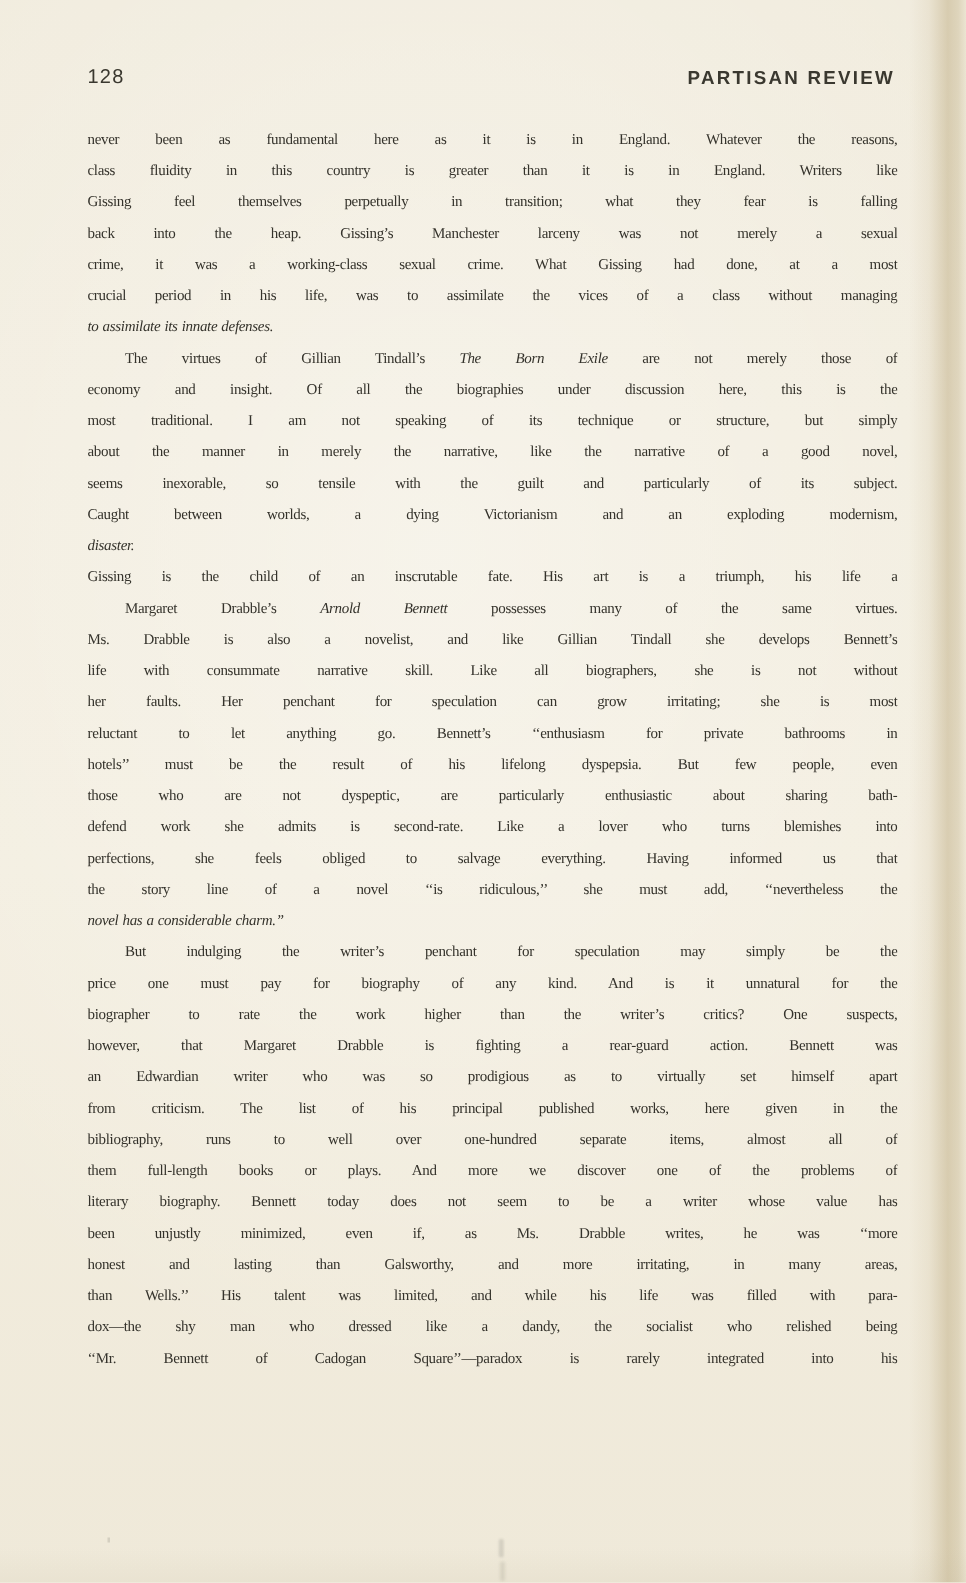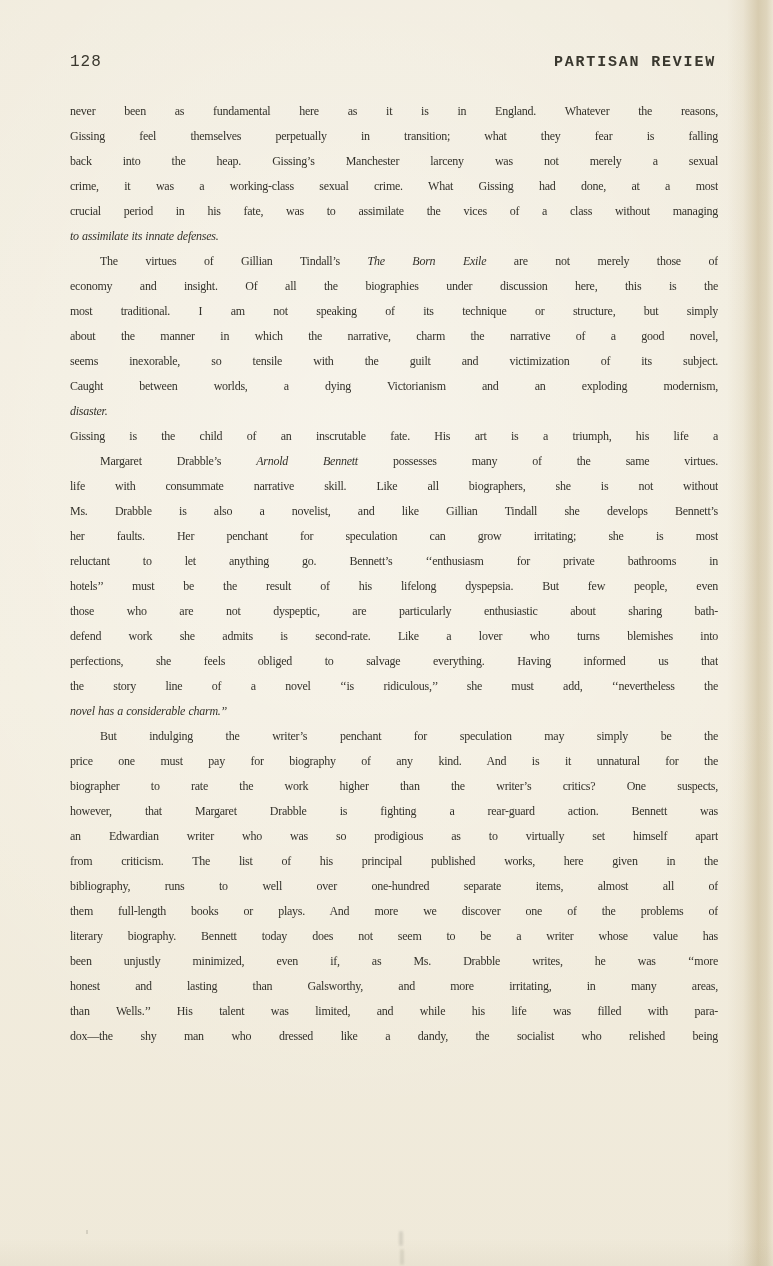--- a/index.html
+++ b/index.html
@@ -42,21 +42,21 @@
     pointer-events: none;
   }
   .header {
     position: absolute;
     top: 53px;
     left: 70px;
     width: 646px;
     display: flex;
     justify-content: space-between;
     align-items: center;
-    font-family: Liberation Mono, monospace;
+    font-family: Liberation Sans, sans-serif;
     color: #3a382f;
   }
   .page-number {
     font-size: 16px;
     letter-spacing: 1px;
   }
   .journal-title {
     font-size: 15px;
     font-weight: bold;
     letter-spacing: 1.8px;
@@ -119,36 +119,37 @@
 
 <div class="page">
 
   <div class="header">
     <span class="page-number">128</span>
     <span class="journal-title">PARTISAN REVIEW</span>
   </div>
 
   <div class="article">
       <div class="line"><span>never been as fundamental here as it is in England. Whatever the reasons,</span></div>
+      <div class="line"><span>class fluidity in this country is greater than it is in England. Writers like</span></div>
       <div class="line"><span>Gissing feel themselves perpetually in transition; what they fear is falling</span></div>
       <div class="line"><span>back into the heap. Gissing’s Manchester larceny was not merely a sexual</span></div>
       <div class="line"><span>crime, it was a working-class sexual crime. What Gissing had done, at a most</span></div>
-      <div class="line"><span>crucial period in his fate, was to assimilate the vices of a class without managing</span></div>
+      <div class="line"><span>crucial period in his life, was to assimilate the vices of a class without managing</span></div>
       <div class="line no-just"><span>to assimilate its innate defenses.</span></div>
       <div class="line indent"><span>The virtues of Gillian Tindall’s </span><span class="italic">The Born Exile</span><span> are not merely those of</span></div>
       <div class="line"><span>economy and insight. Of all the biographies under discussion here, this is the</span></div>
       <div class="line"><span>most traditional. I am not speaking of its technique or structure, but simply</span></div>
-      <div class="line"><span>about the manner in which the narrative, charm the narrative of a good novel,</span></div>
-      <div class="line"><span>seems inexorable, so tensile with the guilt and victimization of its subject.</span></div>
+      <div class="line"><span>about the manner in merely the narrative, like the narrative of a good novel,</span></div>
+      <div class="line"><span>seems inexorable, so tensile with the guilt and particularly of its subject.</span></div>
       <div class="line"><span>Caught between worlds, a dying Victorianism and an exploding modernism,</span></div>
       <div class="line no-just"><span>disaster.</span></div>
       <div class="line"><span>Gissing is the child of an inscrutable fate. His art is a triumph, his life a</span></div>
       <div class="line indent"><span>Margaret Drabble’s </span><span class="italic">Arnold Bennett</span><span> possesses many of the same virtues.</span></div>
+      <div class="line"><span>Ms. Drabble is also a novelist, and like Gillian Tindall she develops Bennett’s</span></div>
       <div class="line"><span>life with consummate narrative skill. Like all biographers, she is not without</span></div>
-      <div class="line"><span>Ms. Drabble is also a novelist, and like Gillian Tindall she develops Bennett’s</span></div>
       <div class="line"><span>her faults. Her penchant for speculation can grow irritating; she is most</span></div>
       <div class="line"><span>reluctant to let anything go. Bennett’s ‘‘enthusiasm for private bathrooms in</span></div>
       <div class="line"><span>hotels’’ must be the result of his lifelong dyspepsia. But few people, even</span></div>
       <div class="line"><span>those who are not dyspeptic, are particularly enthusiastic about sharing bath-</span></div>
       <div class="line"><span>defend work she admits is second-rate. Like a lover who turns blemishes into</span></div>
       <div class="line"><span>perfections, she feels obliged to salvage everything. Having informed us that</span></div>
       <div class="line"><span>the story line of a novel ‘‘is ridiculous,’’ she must add, ‘‘nevertheless the</span></div>
       <div class="line no-just"><span>novel has a considerable charm.’’</span></div>
       <div class="line indent"><span>But indulging the writer’s penchant for speculation may simply be the</span></div>
       <div class="line"><span>price one must pay for biography of any kind. And is it unnatural for the</span></div>
@@ -156,20 +157,21 @@
       <div class="line"><span>however, that Margaret Drabble is fighting a rear-guard action. Bennett was</span></div>
       <div class="line"><span>an Edwardian writer who was so prodigious as to virtually set himself apart</span></div>
       <div class="line"><span>from criticism. The list of his principal published works, here given in the</span></div>
       <div class="line"><span>bibliography, runs to well over one-hundred separate items, almost all of</span></div>
       <div class="line"><span>them full-length books or plays. And more we discover one of the problems of</span></div>
       <div class="line"><span>literary biography. Bennett today does not seem to be a writer whose value has</span></div>
       <div class="line"><span>been unjustly minimized, even if, as Ms. Drabble writes, he was ‘‘more</span></div>
       <div class="line"><span>honest and lasting than Galsworthy, and more irritating, in many areas,</span></div>
       <div class="line"><span>than Wells.’’ His talent was limited, and while his life was filled with para-</span></div>
       <div class="line"><span>dox—the shy man who dressed like a dandy, the socialist who relished being</span></div>
+      <div class="line"><span>‘‘Mr. Bennett of Cadogan Square’’—paradox is rarely integrated into his</span></div>
     </div>
 
   <div class="edge-shadow-right"></div>
   <div class="edge-shadow-bottom"></div>
   <div class="smudge-1"></div>
   <div class="smudge-2"></div>
   <div class="speck"></div>
 
 </div>
 

